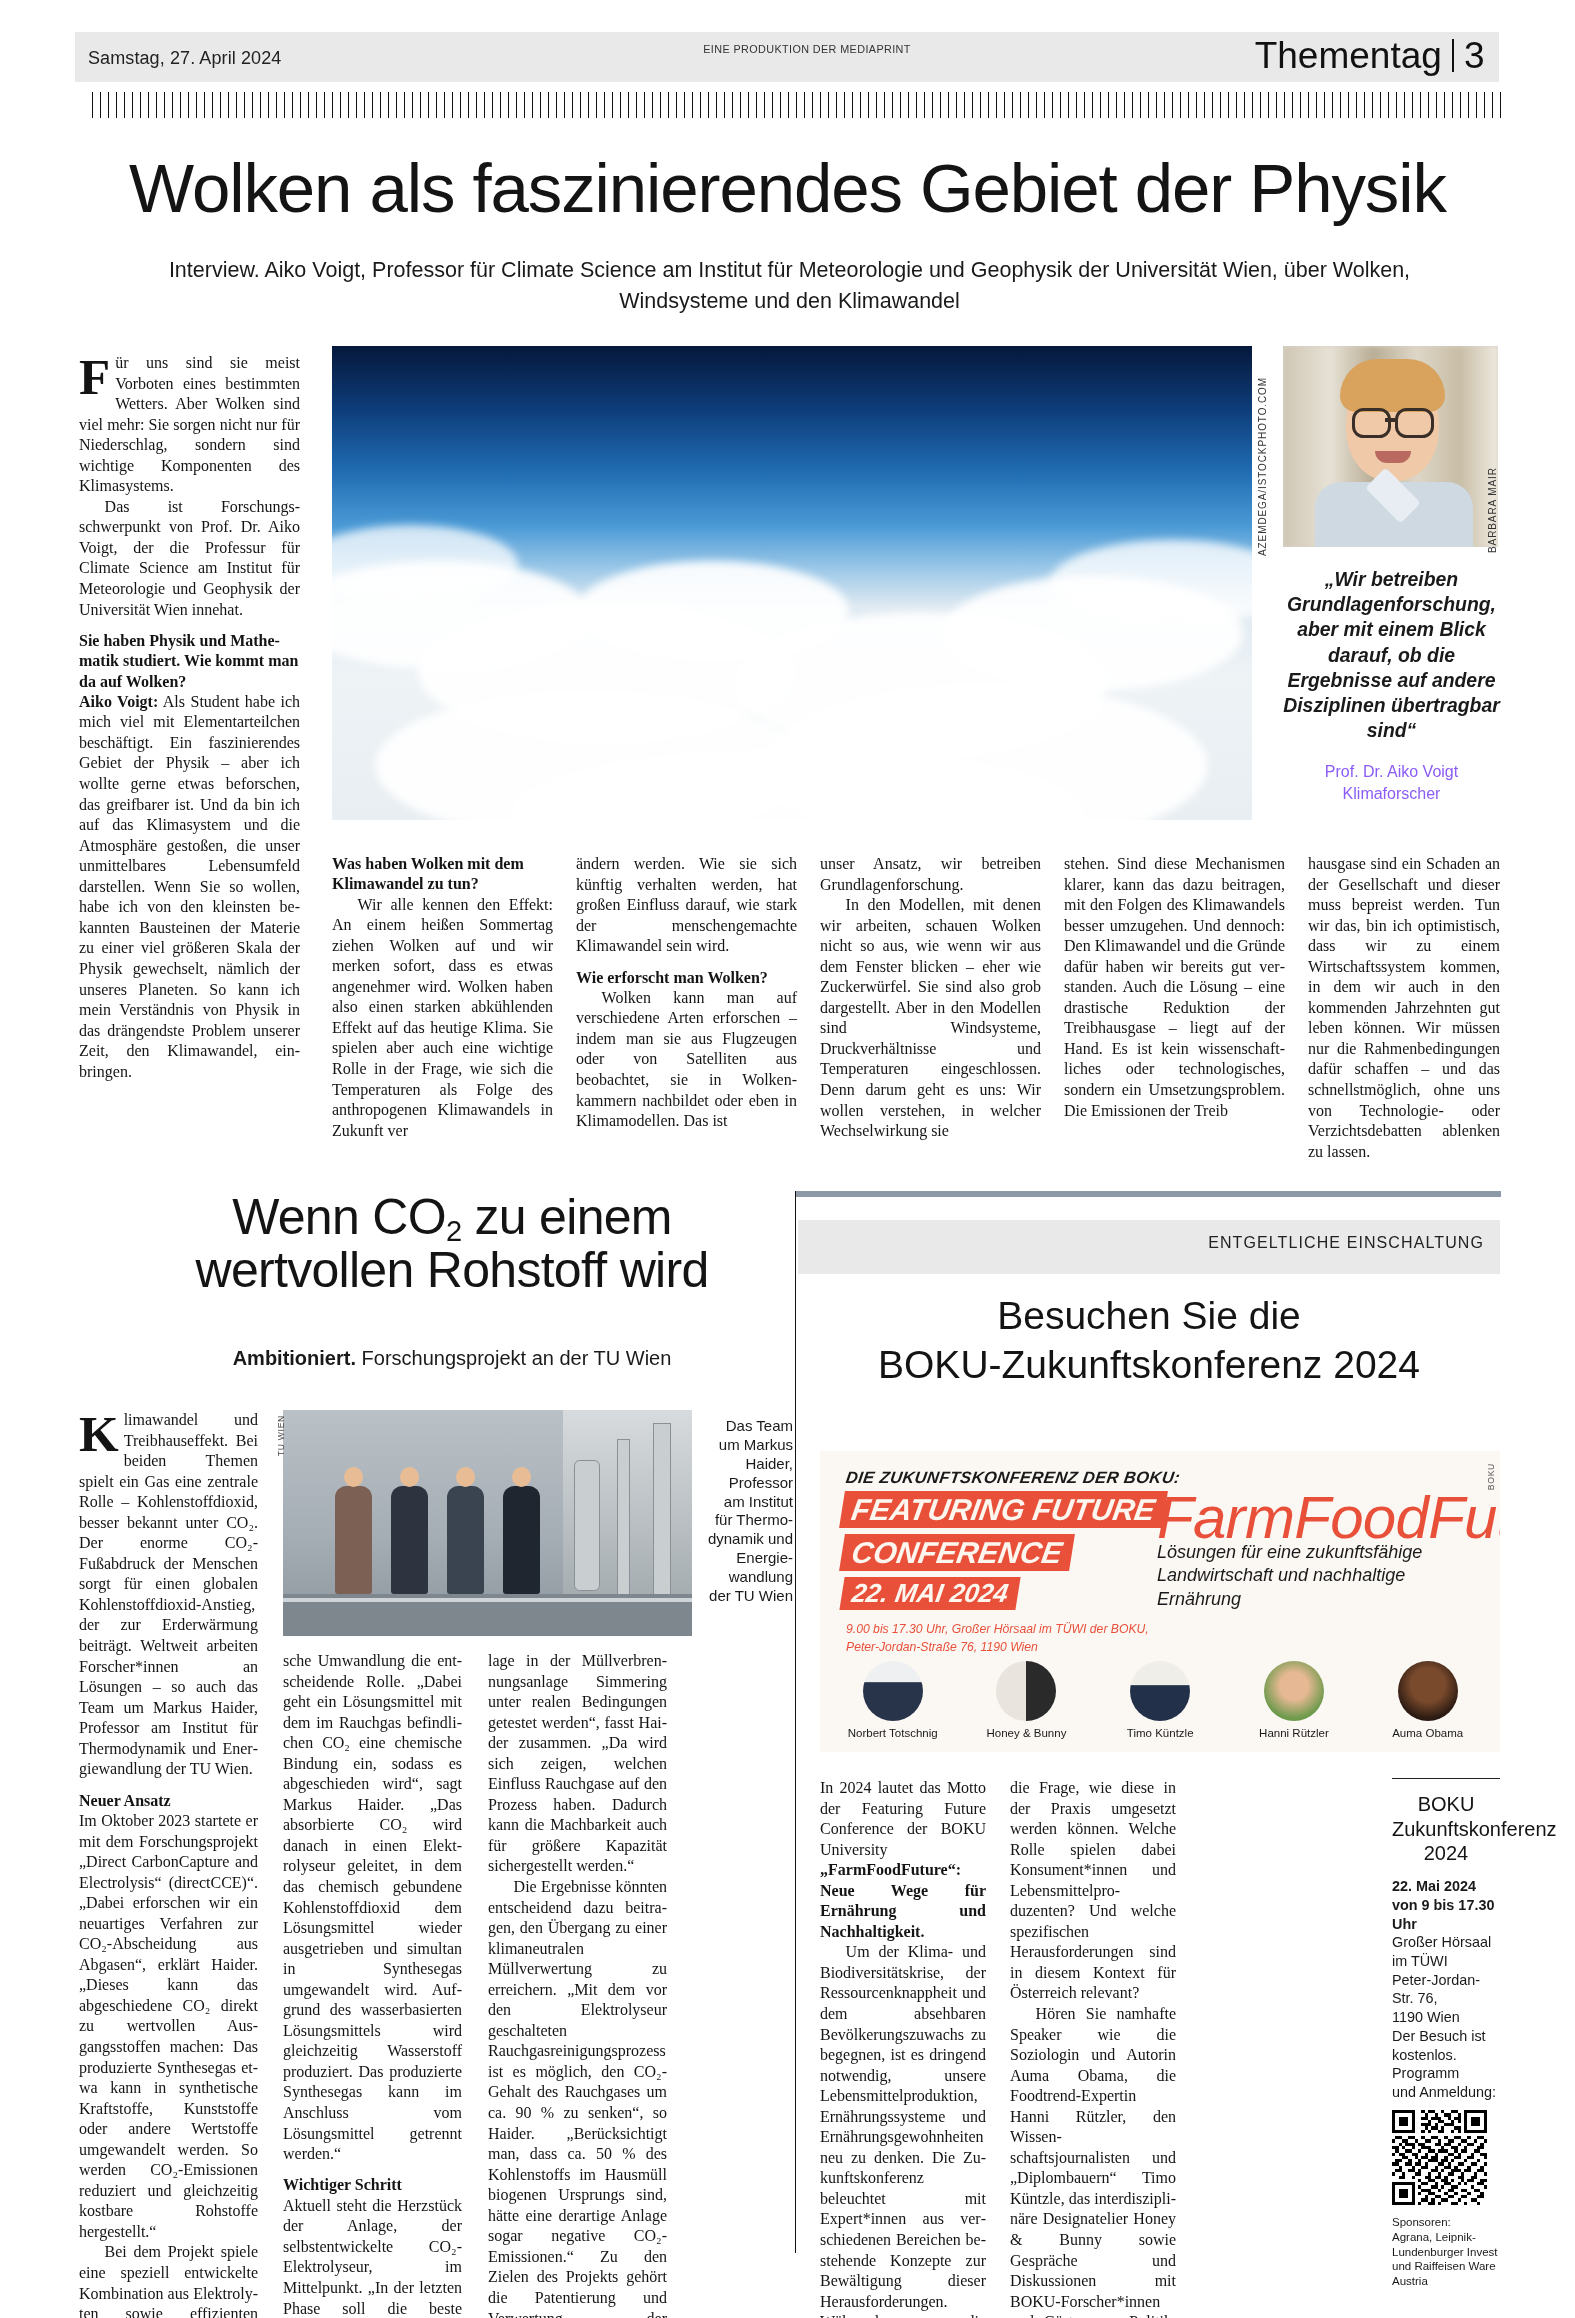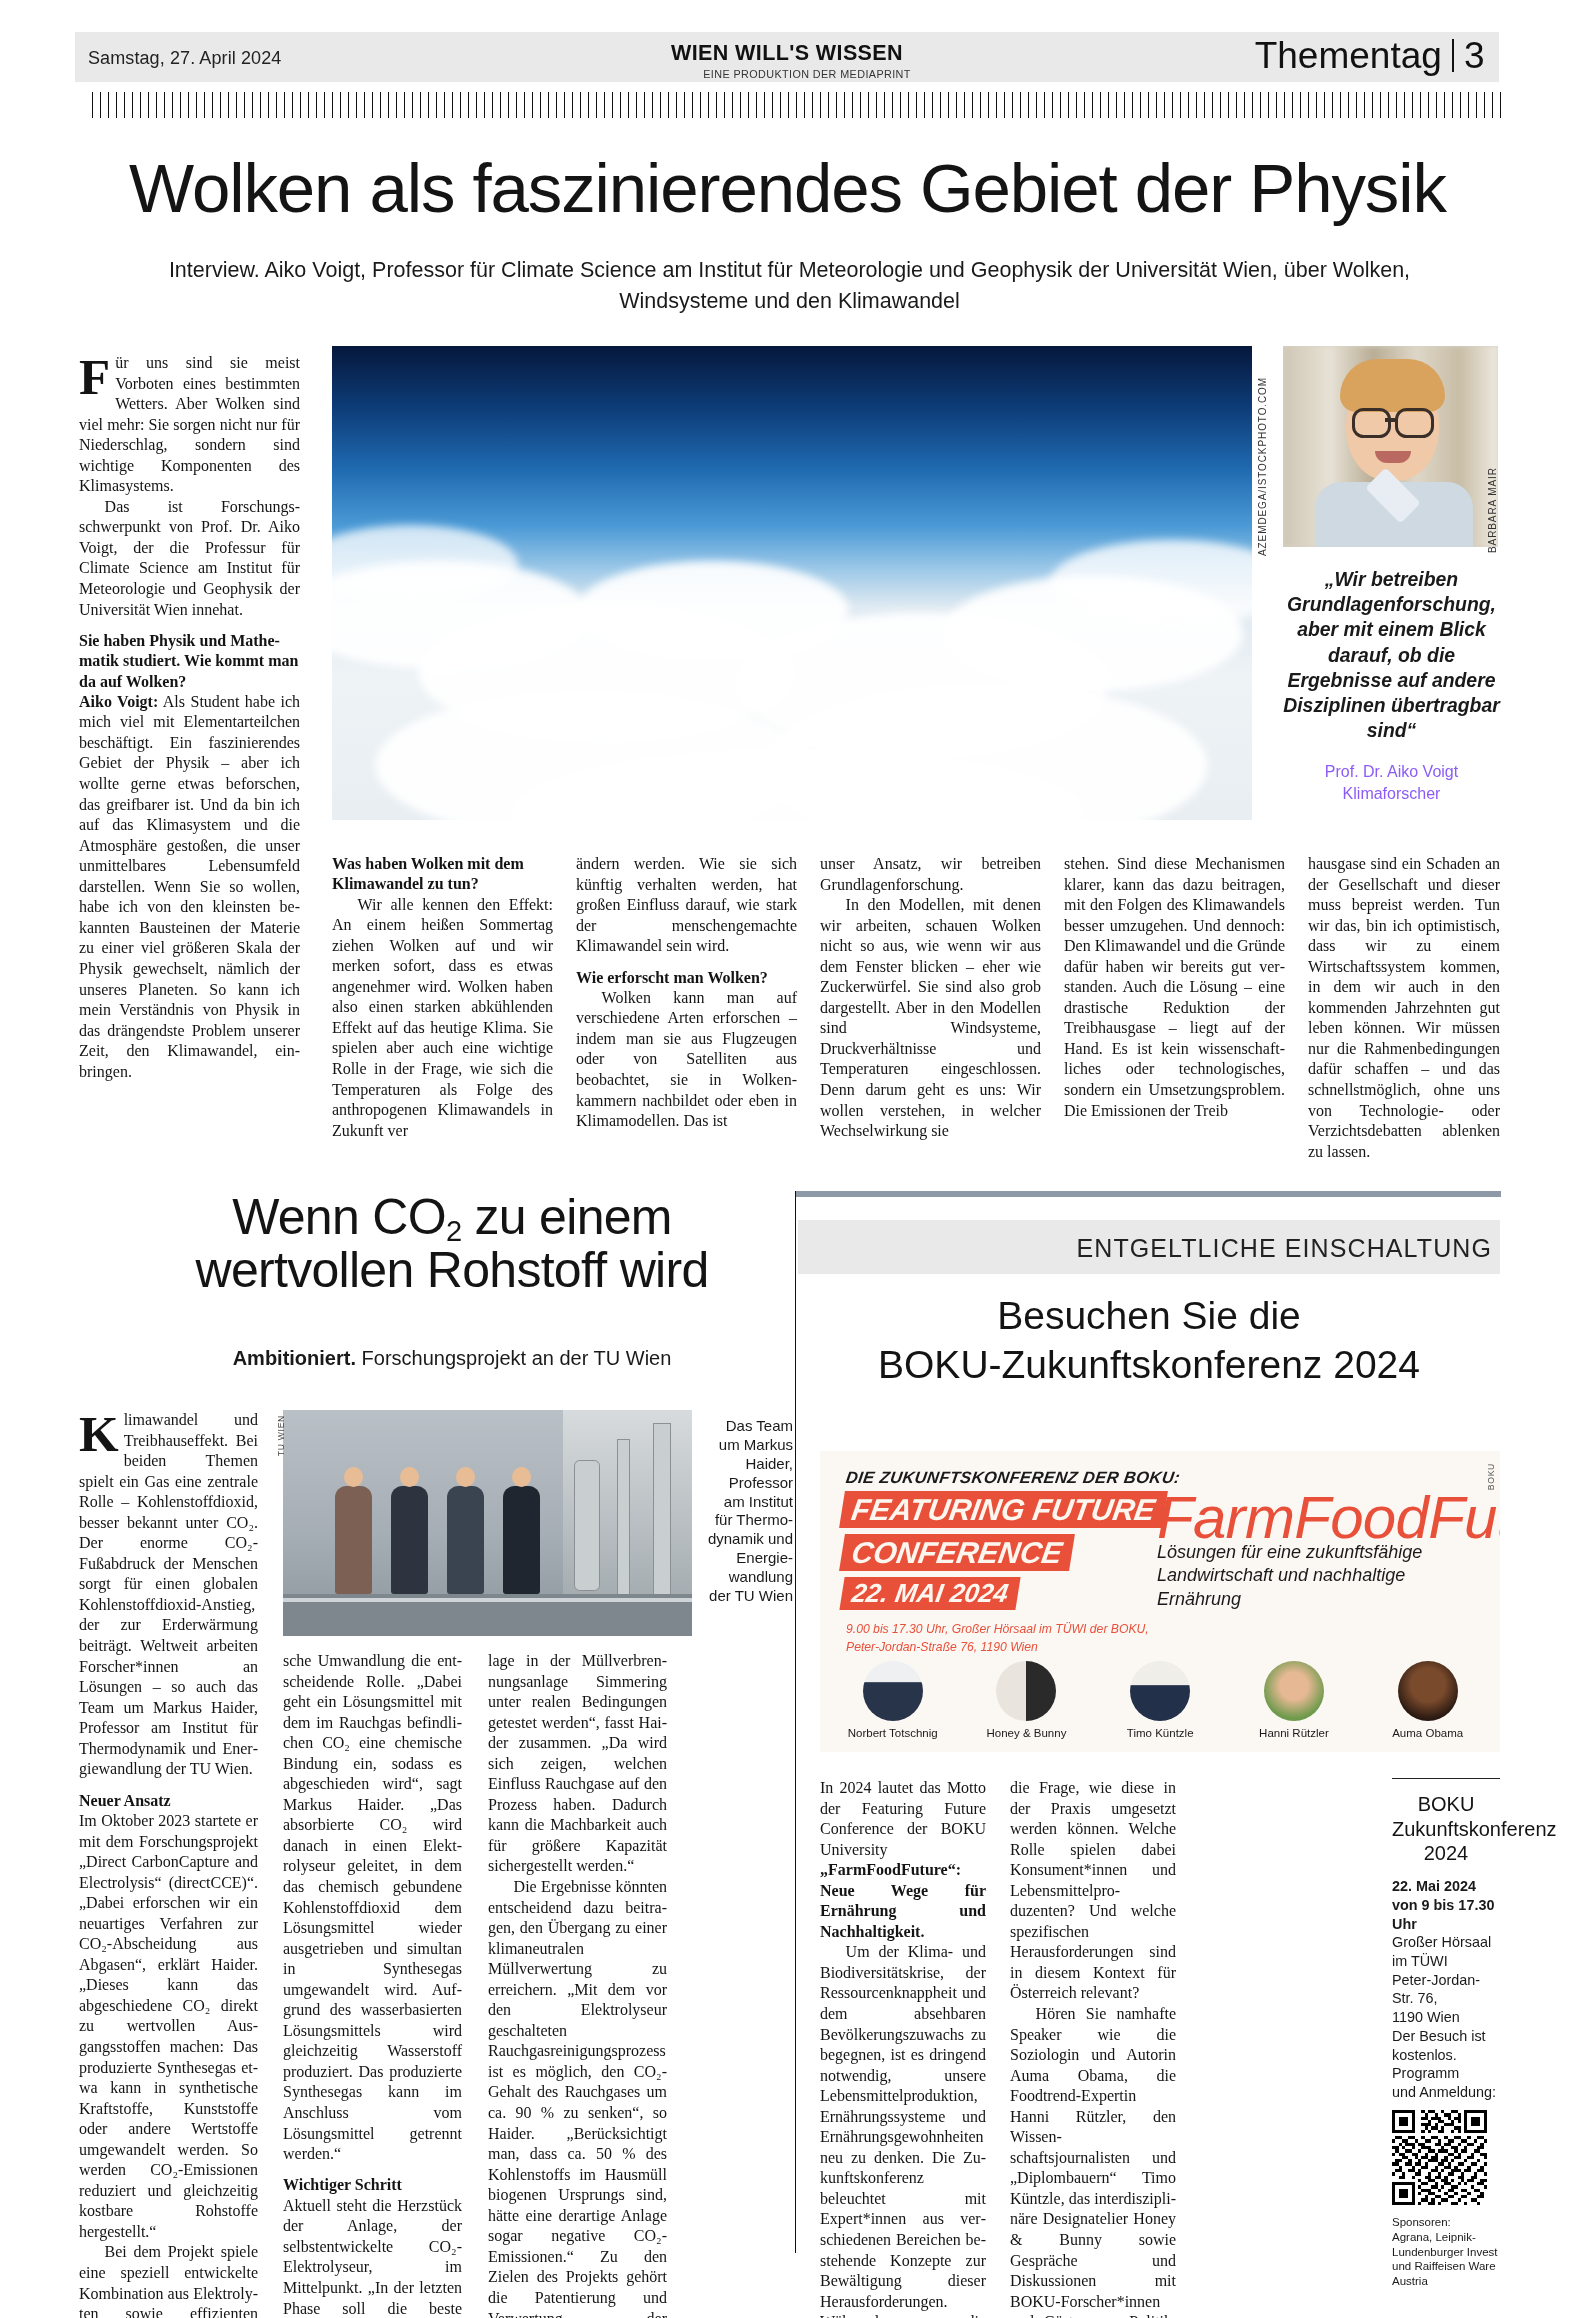--- a/index.html
+++ b/index.html
@@ -89,21 +89,21 @@
   .teamcap{position:absolute;left:707px;top:1417px;width:86px;font-family:"Liberation Sans",sans-serif;font-size:15px;line-height:1.26;text-align:right;color:#1a1a1a;}
 
   .c1b{left:79px;top:1410px;width:179px;}
   .c2b{left:283px;top:1651px;width:179px;}
   .c3b{left:488px;top:1651px;width:179px;}
 
   
   .adwrap{position:absolute;left:795px;top:1191px;width:706px;height:1062px;border-left:1.4px solid #111;}
   .ad-topline{position:absolute;left:795px;top:1191px;width:706px;height:5.7px;background:#8e99a8;}
   .ad-label{position:absolute;left:798px;top:1220px;width:702px;height:54px;background:#e9e9e9;}
-  .ad-label span{position:absolute;right:8px;top:14.4px;font-family:"Liberation Sans",sans-serif;font-size:25px;letter-spacing:1.1px;color:#222;}
+  .ad-label span{position:absolute;right:16px;top:14.4px;font-family:"Liberation Sans",sans-serif;font-size:16px;letter-spacing:1.1px;color:#222;}
   .ad-head{position:absolute;left:798px;top:1292px;width:702px;text-align:center;
     font-family:"Liberation Sans",sans-serif;font-size:39px;line-height:1.25;color:#141414;}
 
   .poster{position:absolute;left:820px;top:1451px;width:680px;height:301px;background:#fbf8f4;overflow:hidden;}
   .po-kicker{position:absolute;left:26px;top:17px;font-family:"Liberation Sans",sans-serif;font-style:italic;font-weight:bold;font-size:16.5px;letter-spacing:0.4px;color:#1a1a1a;transform:skewX(-8deg);}
   .po-bar{position:absolute;background:#e8503a;color:#fdf6ef;font-family:"Liberation Sans",sans-serif;font-style:italic;font-weight:bold;transform:skewX(-9deg);display:flex;align-items:center;padding:0 10px;}
   .po-b1{left:21.5px;top:40px;height:37px;font-size:30px;}
   .po-b2{left:21.5px;top:83px;height:37px;font-size:30px;}
   .po-b3{left:21.5px;top:126px;height:33px;font-size:26px;}
   .po-addr{position:absolute;left:26px;top:169px;font-family:"Liberation Sans",sans-serif;font-style:italic;font-size:12.2px;line-height:1.5;color:#e8503a;}
@@ -127,21 +127,20 @@
   .as-sponsor{margin-top:10px;font-family:"Liberation Sans",sans-serif;font-size:11.5px;line-height:1.28;color:#1a1a1a;}
 </style>
 </head>
 <body>
 
 <div class="page">
 
   <div class="masthead">
     <div class="mh-date">Samstag, 27. April 2024</div>
     <div class="mh-center">
-      <div class="mh-title">WIEN WILL'S WISSEN</div>
       <div class="mh-sub">EINE PRODUKTION DER MEDIAPRINT</div>
     </div>
     <div class="mh-right">
       <div class="mh-section">Thementag</div>
       <div class="mh-rule"></div>
       <div class="mh-pageno">3</div>
     </div>
   </div>
   <div class="barcode"></div>
 

